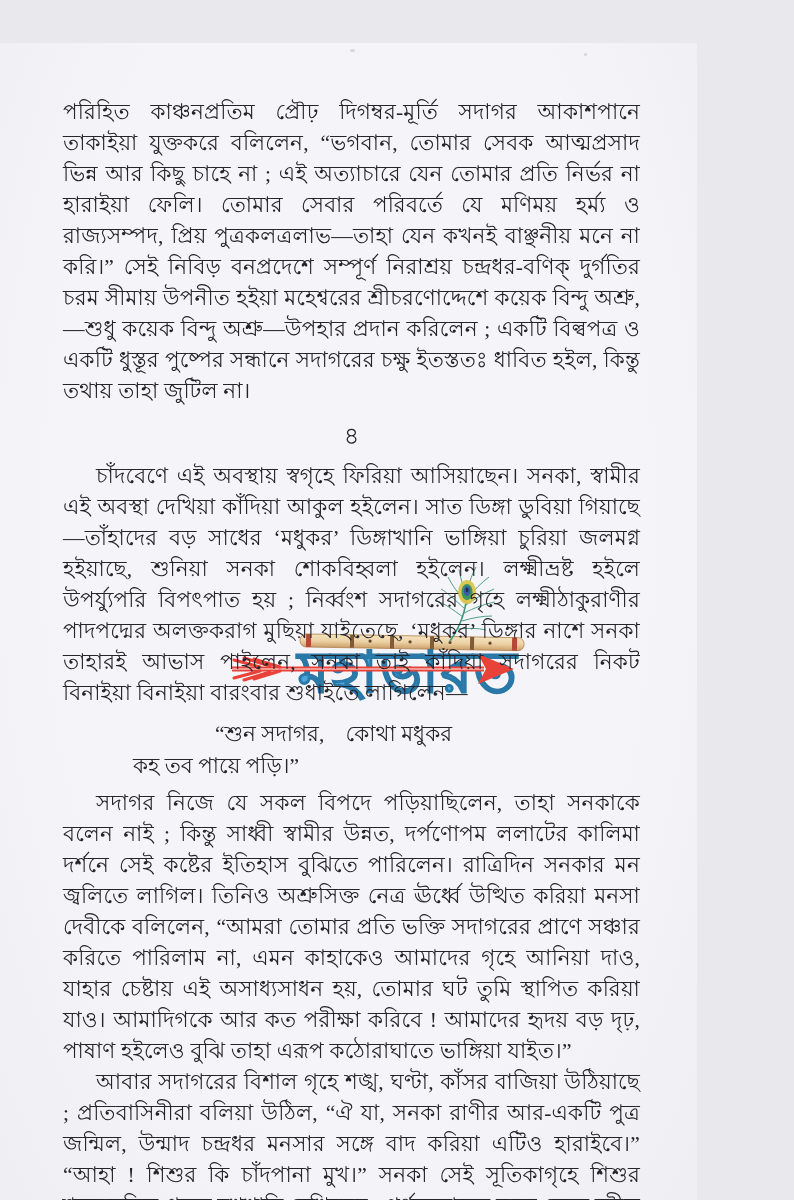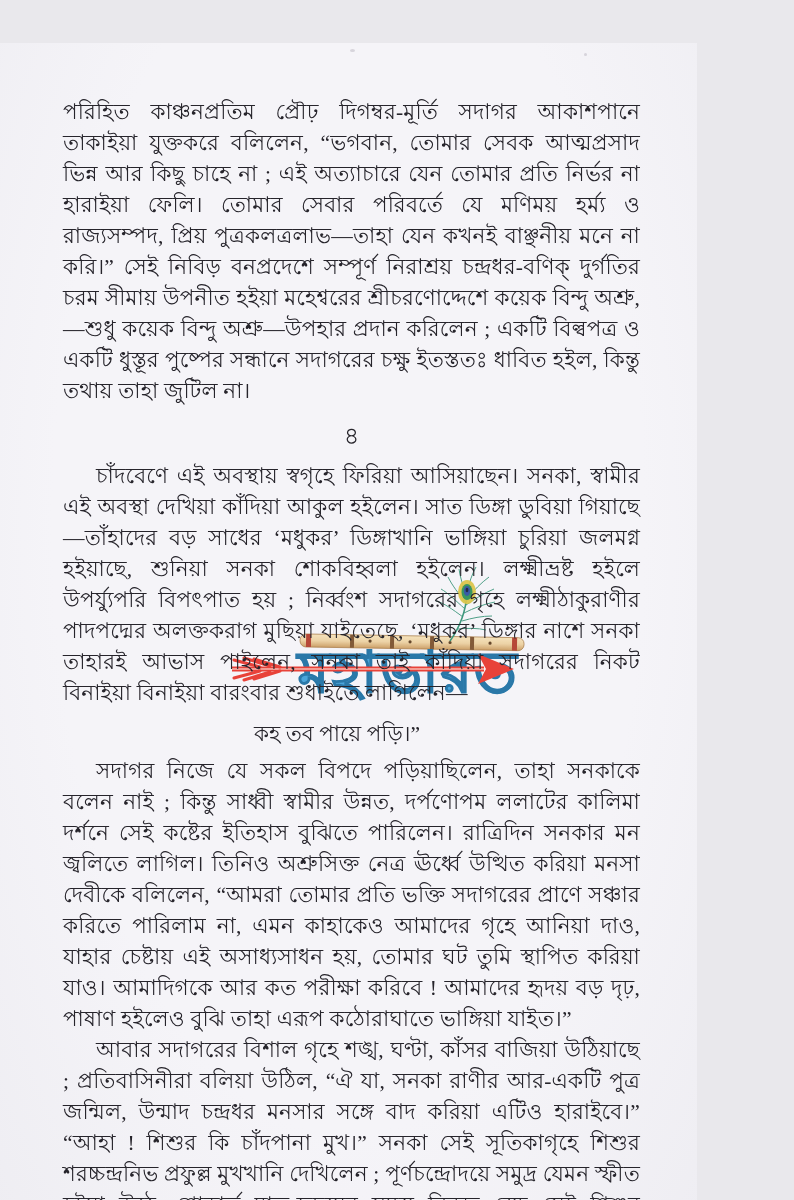--- a/index.html
+++ b/index.html
@@ -44,21 +44,21 @@
     font-size:21.5px;
     line-height:32px;
   }
   .verse-line1{
     display:flex;
     justify-content:space-between;
     margin-left:152px;
     margin-right:188px;
   }
   .verse-line2{
-    text-align:right;
+    text-align:left;
     margin-left:70px;
     margin-right:220px;
   }
   .watermark{
     position:absolute;
     left:222px; top:516px;
     width:350px; height:152px;
     z-index:1;
     opacity:.93;
     pointer-events:none;
@@ -78,20 +78,24 @@
 
 <div class="page">
 
   <p class="para">পরিহিত কাঞ্চনপ্রতিম প্রৌঢ় দিগম্বর-মূর্তি সদাগর আকাশপানে তাকাইয়া যুক্তকরে বলিলেন, “ভগবান, তোমার সেবক আত্মপ্রসাদ ভিন্ন আর কিছু চাহে না ; এই অত্যাচারে যেন তোমার প্রতি নির্ভর না হারাইয়া ফেলি। তোমার সেবার পরিবর্তে যে মণিময় হর্ম্য ও রাজ্যসম্পদ, প্রিয় পুত্রকলত্রলাভ—তাহা যেন কখনই বাঞ্ছনীয় মনে না করি।” সেই নিবিড় বনপ্রদেশে সম্পূর্ণ নিরাশ্রয় চন্দ্রধর-বণিক্ দুর্গতির চরম সীমায় উপনীত হইয়া মহেশ্বরের শ্রীচরণোদ্দেশে কয়েক বিন্দু অশ্রু, —শুধু কয়েক বিন্দু অশ্রু—উপহার প্রদান করিলেন ; একটি বিল্বপত্র ও একটি ধুস্তূর পুষ্পের সন্ধানে সদাগরের চক্ষু ইতস্ততঃ ধাবিত হইল, কিন্তু তথায় তাহা জুটিল না।</p>
 
   <div class="section-number">৪</div>
 
   <p class="para indent">চাঁদবেণে এই অবস্থায় স্বগৃহে ফিরিয়া আসিয়াছেন। সনকা, স্বামীর এই অবস্থা দেখিয়া কাঁদিয়া আকুল হইলেন। সাত ডিঙ্গা ডুবিয়া গিয়াছে —তাঁহাদের বড় সাধের ‘মধুকর’ ডিঙ্গাখানি ভাঙ্গিয়া চুরিয়া জলমগ্ন হইয়াছে, শুনিয়া সনকা শোকবিহ্বলা হইলেন। লক্ষ্মীভ্রষ্ট হইলে উপর্য্যুপরি বিপৎপাত হয় ; নির্ব্বংশ সদাগরের গৃহে লক্ষ্মীঠাকুরাণীর পাদপদ্মের অলক্তকরাগ মুছিয়া যাইতেছে, ‘মধুকর’ ডিঙ্গার নাশে সনকা তাহারই আভাস পাইলেন, সনকা তাই কাঁদিয়া সদাগরের নিকট বিনাইয়া বিনাইয়া বারংবার শুধাইতে লাগিলেন—</p>
 
   <div class="verse">
+    <div class="verse-line1">
+      <span>“শুন সদাগর,</span>
+      <span>কোথা মধুকর</span>
+    </div>
     <div class="verse-line2">কহ তব পায়ে পড়ি।”</div>
   </div>
 
   <div class="watermark">
     <svg width="350" height="152" viewBox="0 0 350 152" xmlns="http://www.w3.org/2000/svg">
 
       <g transform="rotate(1 200 86)">
         <defs>
           <linearGradient id="fluteGrad" x1="0" y1="0" x2="0" y2="1">
             <stop offset="0" stop-color="#f5e2b8"></stop>

